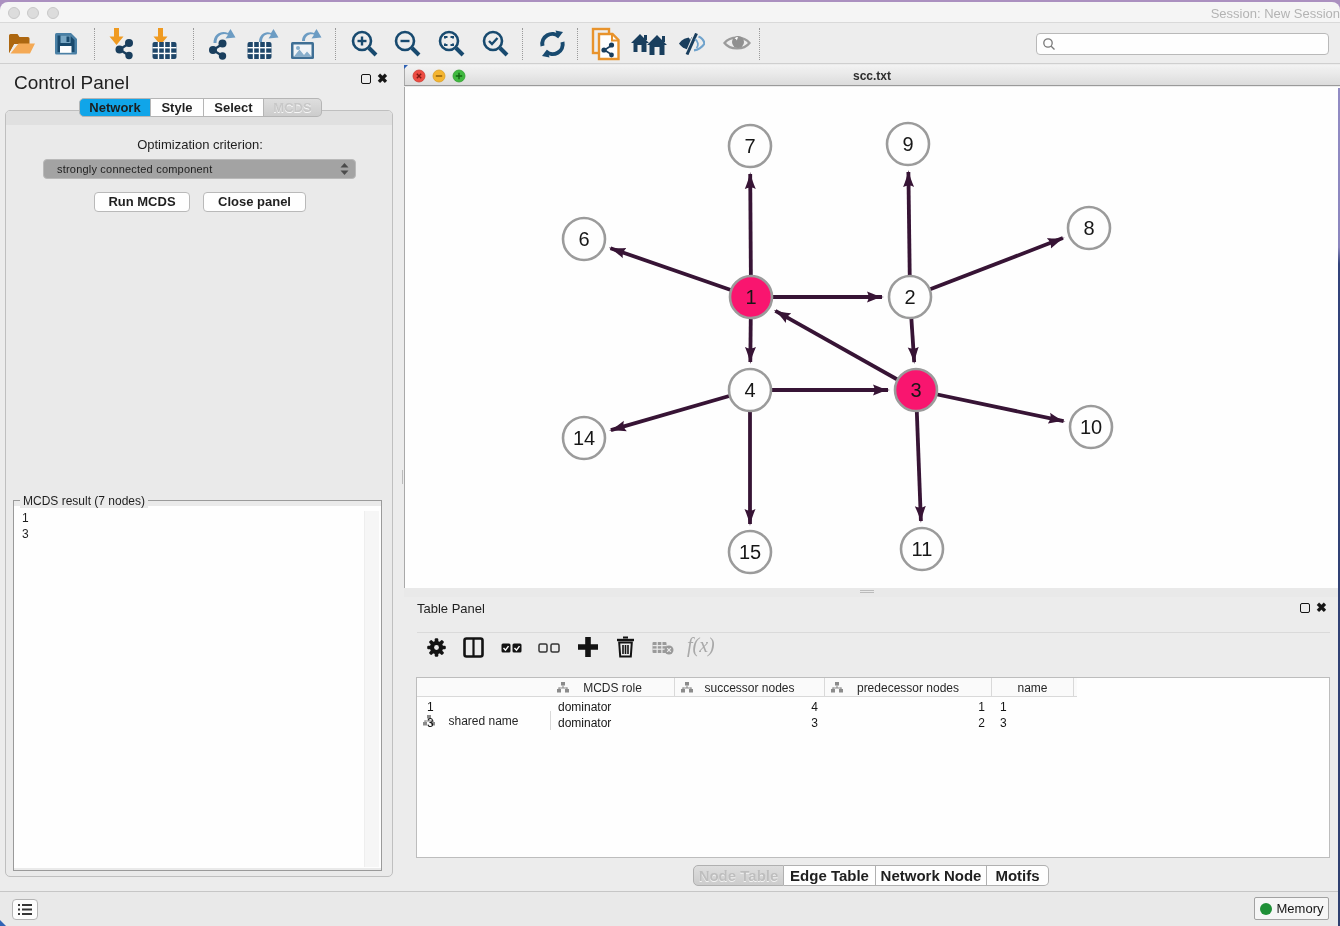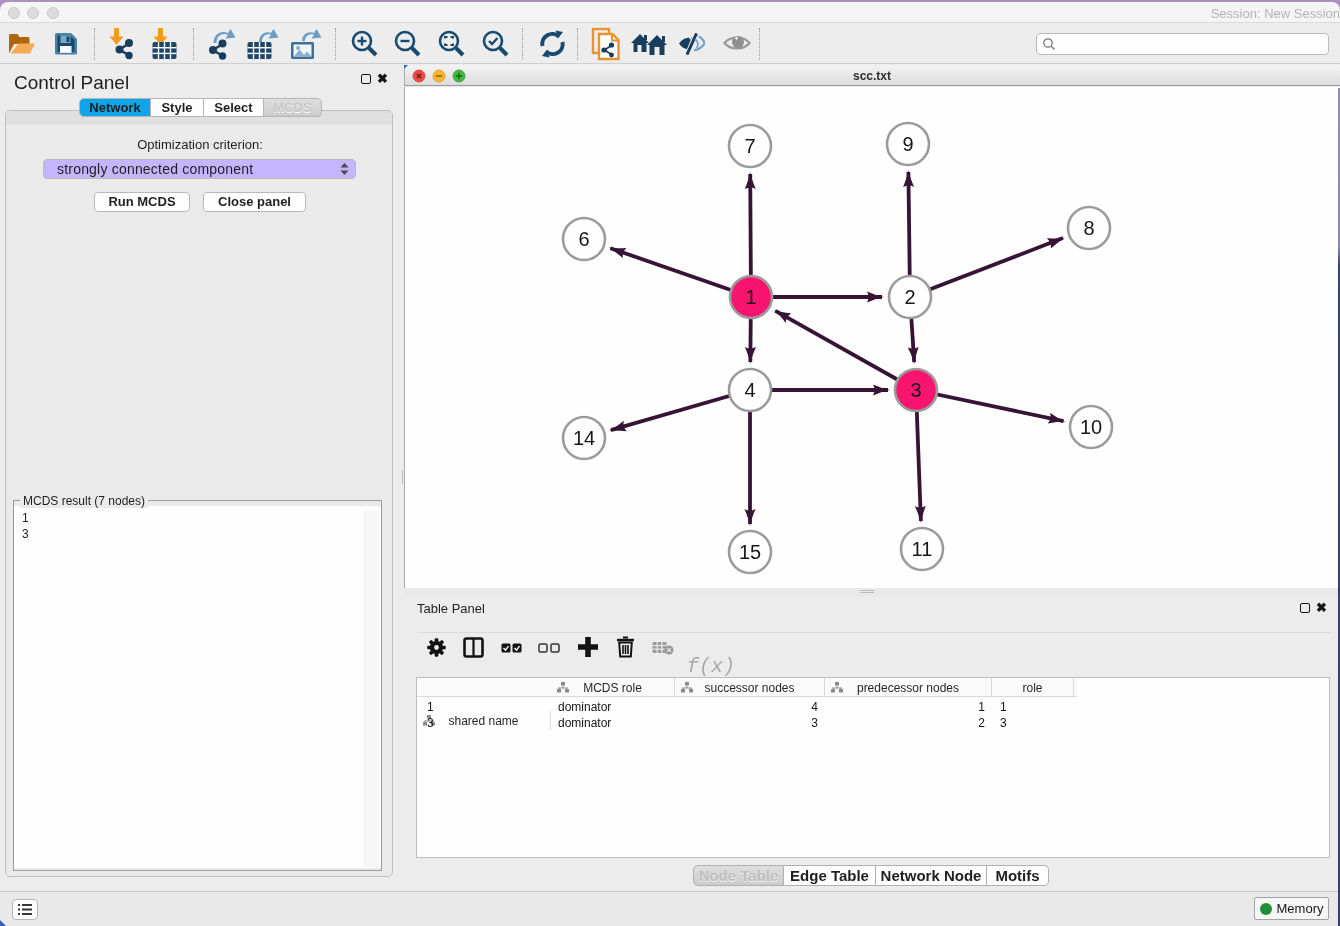--- a/index.html
+++ b/index.html
@@ -204,21 +204,21 @@
 <div class="abs" style="left:6px;top:111px;width:386px;height:14px;background:#e0e0e0;border-radius:4px 4px 0 0;"></div>
 
 <div class="abs" style="left:79px;top:98px;height:19px;display:flex;font-size:13px;font-weight:bold;">
   <div style="width:72px;background:#0ea5e9;border:1px solid #b5b5b5;border-radius:5px 0 0 5px;display:flex;align-items:center;justify-content:center;color:rgba(26,26,26,0.99);">Network</div>
   <div style="width:53px;background:#ffffff;border:1px solid #b5b5b5;border-left:none;display:flex;align-items:center;justify-content:center;color:rgba(26,26,26,0.99);">Style</div>
   <div style="width:60px;background:#ffffff;border:1px solid #b5b5b5;border-left:none;display:flex;align-items:center;justify-content:center;color:rgba(26,26,26,0.99);">Select</div>
   <div style="width:58px;background:linear-gradient(#dedede,#cccccc);border:1px solid #b5b5b5;border-left:none;border-radius:0 5px 5px 0;display:flex;align-items:center;justify-content:center;color:rgba(198,198,198,0.99);text-shadow:0 1px 0 #f8f8f8;">MCDS</div>
 </div>
 
 <div class="abs" style="left:0;top:137px;width:400px;text-align:center;font-size:13px;color:rgba(26,26,26,0.99);">Optimization criterion:</div>
-<div class="abs" style="left:43px;top:159px;width:313px;height:20px;background:#c4b5fd;border:1px solid #b9b9b9;border-radius:4px;font-size:14px;color:rgba(26,26,26,0.99);line-height:19px;padding-left:13px;letter-spacing:0.2px;">strongly connected component</div>
+<div class="abs" style="left:43px;top:159px;width:313px;height:20px;background:#a3a3a3;border:1px solid #b9b9b9;border-radius:4px;font-size:11px;color:rgba(26,26,26,0.99);line-height:19px;padding-left:13px;letter-spacing:0.2px;">strongly connected component</div>
 <svg class="abs" style="left:339px;top:162px;" width="11" height="14" viewBox="0 0 11 14">
     <path d="M1.5,5.5 L5.5,1 L9.5,5.5 Z" fill="#4a4a4a"></path>
     <path d="M1.5,8.5 L5.5,13 L9.5,8.5 Z" fill="#4a4a4a"></path>
   </svg>
 <div class="abs" style="left:94px;top:192px;width:96px;height:20px;background:#ffffff;border:1px solid #b9b9b9;border-radius:4px;font-size:13px;font-weight:bold;color:rgba(26,26,26,0.99);text-align:center;line-height:18px;">Run MCDS</div>
 <div class="abs" style="left:203px;top:192px;width:103px;height:20px;background:#ffffff;border:1px solid #b9b9b9;border-radius:4px;font-size:13px;font-weight:bold;color:rgba(26,26,26,0.99);text-align:center;line-height:18px;">Close panel</div>
 
 <div class="abs" style="left:13px;top:500px;width:369px;height:371px;border:1px solid #9a9a9a;"></div>
 <div class="abs" style="left:20px;top:494px;background:#eaeaea;padding:0 3px;font-size:12px;color:rgba(26,26,26,0.99);z-index:5;opacity:0.999;">MCDS result (7 nodes)</div>
 <div class="abs" style="left:14px;top:506px;width:367px;height:362px;background:#ffffff;"></div>
@@ -348,21 +348,21 @@
 <svg class="abs" style="left:652px;top:641px;" width="22" height="14" viewBox="0 0 22 14">
   <rect x="0.5" y="1" width="14" height="11" rx="1" fill="#9a9a9a"></rect>
   <line x1="0.5" y1="4.6" x2="14.5" y2="4.6" stroke="#eaeaea" stroke-width="1.2"></line>
   <line x1="0.5" y1="8.2" x2="14.5" y2="8.2" stroke="#eaeaea" stroke-width="1.2"></line>
   <line x1="5.2" y1="1" x2="5.2" y2="12" stroke="#eaeaea" stroke-width="1.2"></line>
   <line x1="9.9" y1="1" x2="9.9" y2="12" stroke="#eaeaea" stroke-width="1.2"></line>
   <circle cx="17" cy="9" r="4.5" fill="#9a9a9a"></circle>
   <path d="M15.2,7.2 l3.6,3.6 M18.8,7.2 l-3.6,3.6" stroke="#eaeaea" stroke-width="1.2"></path>
 </svg>
 
-<div class="abs" style="left:687px;top:634px;width:36px;font-family:Liberation Mono, monospace;font-style:italic;font-size:20px;color:rgba(168,168,168,0.99);margin-top:21px;">f(x)</div>
+<div class="abs" style="left:687px;top:634px;width:36px;font-family:Liberation Serif, serif;font-style:italic;font-size:20px;color:rgba(168,168,168,0.99);">f(x)</div>
 
 <div class="abs" style="left:417px;top:632px;width:913px;border-top:1px solid #dadada;"></div>
 
 <div class="abs" style="left:416px;top:677px;width:914px;height:181px;background:#ffffff;border:1px solid #bdbdbd;"></div>
 <div class="abs" style="left:417px;top:678px;width:660px;height:19px;background:#fbfbfb;border-bottom:1px solid #d9d9d9;"></div>
 <div class="abs" style="left:417px;top:678px;height:19px;display:flex;font-size:12px;color:rgba(34,34,34,0.99);">
   <div class="th" style="width:134px;margin-top:33px;">
       <svg class="hier" width="12" height="11" viewBox="0 0 12 11">
         <g fill="#8a8a8a">
           <rect x="4" y="0" width="4" height="3.5"></rect>
@@ -413,21 +413,21 @@
           <rect x="8" y="7" width="4" height="3.5"></rect>
           <rect x="5.5" y="3.5" width="1" height="2.5"></rect>
           <rect x="1.5" y="5.5" width="9" height="1"></rect>
           <rect x="1.5" y="5.5" width="1" height="1.8"></rect>
           <rect x="9.5" y="5.5" width="1" height="1.8"></rect>
         </g>
       </svg>
       <span>predecessor nodes</span>
     </div>
   <div class="th" style="width:82px;justify-content:center;">
-      <span>role</span>
+      <span>name</span>
     </div>
 </div>
 <div class="abs" style="left:417px;top:700px;height:15px;display:flex;font-size:12px;color:rgba(17,17,17,0.99);">
   <div style="width:134px;padding-left:10px;">1</div>
   <div style="width:124px;padding-left:7px;">dominator</div>
   <div style="width:150px;text-align:right;padding-right:7px;">4</div>
   <div style="width:167px;text-align:right;padding-right:7px;">1</div>
   <div style="width:82px;padding-left:8px;">1</div>
 </div>
 <div class="abs" style="left:417px;top:715.5px;height:15px;display:flex;font-size:12px;color:rgba(17,17,17,0.99);">

